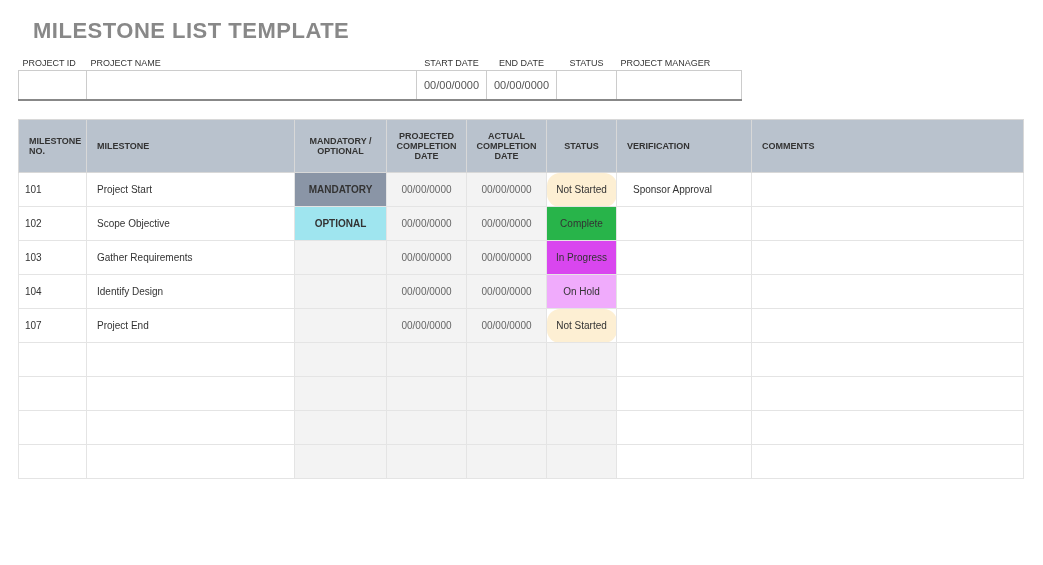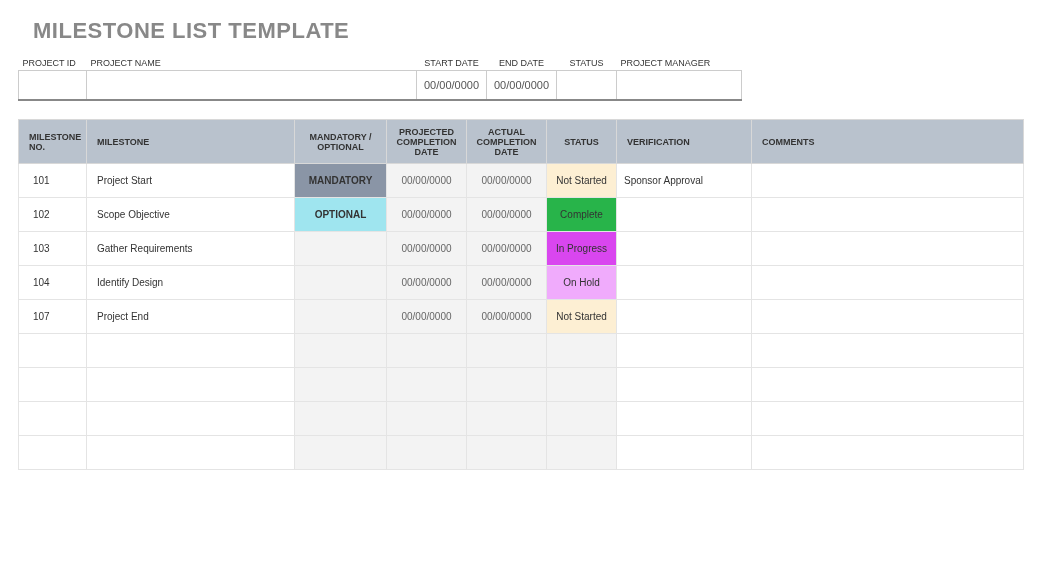--- a/index.html
+++ b/index.html
@@ -49,46 +49,46 @@
       table-layout: fixed;
     }
     table.mt th {
       background: #b9c2cd;
       font-size: 9px;
       font-weight: bold;
       color: #333;
       text-align: center;
       padding: 6px 4px;
       border: 1px solid #d8d8d8;
-      height: 44px;
+      height: 53px;
       vertical-align: middle;
     }
     table.mt th.left { text-align: left; padding-left: 10px; }
     table.mt td {
       border: 1px solid #e4e4e4;
       height: 34px;
       padding: 4px 8px;
       font-size: 10px;
       color: #333;
       vertical-align: middle;
     }
-    table.mt td.num { padding-left: 14px; }
+    table.mt td.num { padding-left: 6px; }
     table.mt td.name { padding-left: 10px; }
     table.mt td.dt { text-align: center; color: #666; background: #f3f3f3; }
     table.mt td.type { text-align: center; font-weight: bold; background: #f3f3f3; }
     table.mt td.status { text-align: center; }
-    table.mt td.ver { text-align: left; padding-left: 7px; }
+    table.mt td.ver { text-align: left; padding-left: 16px; }
     table.mt td.empty-type { background: #f3f3f3; }
     table.mt td.empty-dt { background: #f3f3f3; }
     table.mt td.empty-status { background: #f3f3f3; }
 
     .type-mandatory { background: #8a95a6 !important; color: #fff; }
     .type-optional  { background: #9fe5ef !important; color: #333; }
 
-    .st-notstarted  { background: #fdefd3; }
+    .st-notstarted  { background: #fdefd3; border-radius: 13px; }
     .st-complete    { background: #28b44a; color: #222; }
     .st-inprogress  { background: #d946ef; }
     .st-onhold      { background: #f0abfc; }
     .st-overdue     { background: #f2c33d; }
   </style>
 </head>
 <body>
 
 <h1 class="title">MILESTONE LIST TEMPLATE</h1>
 

